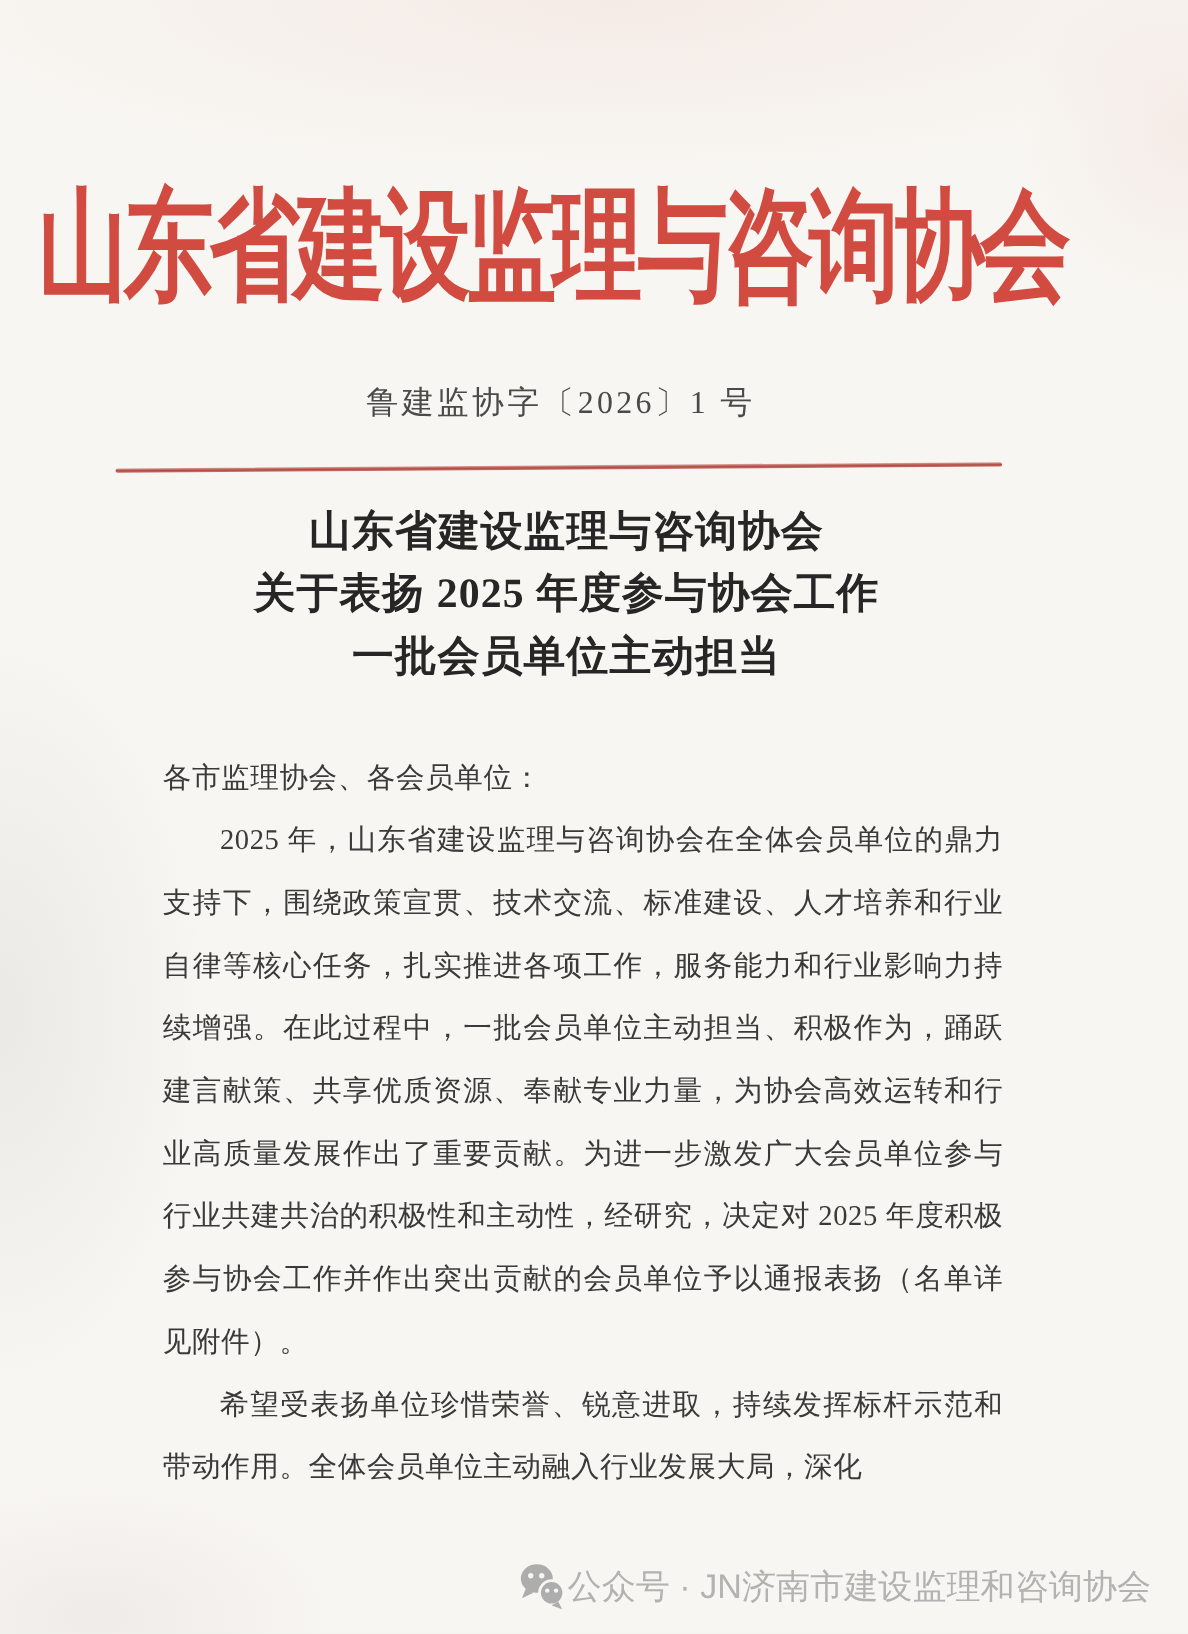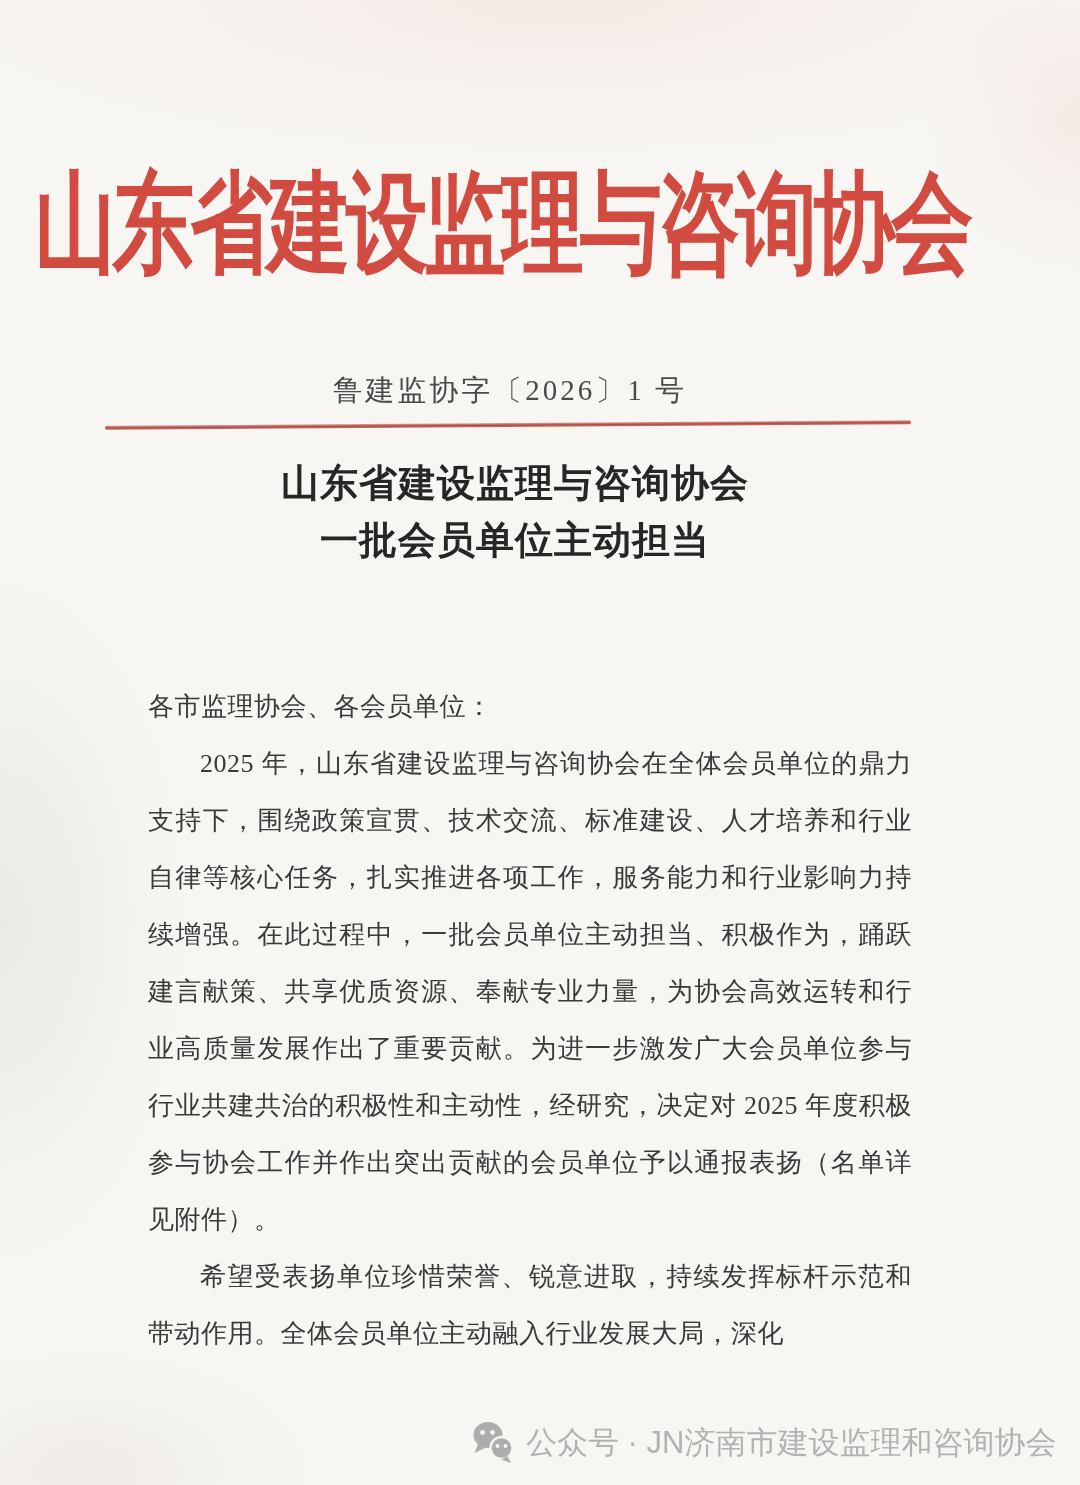--- a/index.html
+++ b/index.html
@@ -29,21 +29,20 @@
     transform:scale(0.95,1.28);
     transform-origin:50% 0;
     white-space:nowrap;
   }
   
   .doc-number{
     position:absolute; top:346px; left:0; right:60px;
     text-align:center;
     font-size:29px; color:#4a4a4a;
     letter-spacing:3px;
-    margin-top:25px;
   }
   
   .red-line{
     position:absolute; top:423px; left:105px; width:806px; height:4px;
     background:linear-gradient(to bottom,#dca49d, #b04a43 55%, #c9766f);
     transform:rotate(-0.4deg);
     border-radius:2px;
   }
   
   .doc-title{
@@ -59,40 +58,41 @@
     font-size:26px; line-height:57px;
     color:#3a3a3a;
     text-align:justify;
     letter-spacing:0.5px;
   }
   .body-text p{margin:0; text-indent:2em;}
   .body-text p.salutation{text-indent:0;}
   
   .footer{
     position:absolute; top:1420px; left:470px;
-    display:flex; align-items:center; gap:10px;
+    display:flex; align-items:center; 
     font-family:"Liberation Sans","DejaVu Sans",sans-serif;
     font-size:31px; color:#b2b2b2;
     white-space:nowrap;
   }
   .footer svg{display:block;}
 </style>
 </head>
 <body>
 
 <div class="page">
 
   <div class="letterhead">山东省建设监理与咨询协会</div>
 
   <div class="doc-number">鲁建监协字〔2026〕1 号</div>
 
   <div class="red-line"></div>
 
   <div class="doc-title">
     <div>山东省建设监理与咨询协会</div>
+    <div>关于表扬 2025 年度参与协会工作</div>
     <div>一批会员单位主动担当</div>
   </div>
 
   <div class="body-text">
     <p class="salutation">各市监理协会、各会员单位：</p>
     <p>2025 年，山东省建设监理与咨询协会在全体会员单位的鼎力支持下，围绕政策宣贯、技术交流、标准建设、人才培养和行业自律等核心任务，扎实推进各项工作，服务能力和行业影响力持续增强。在此过程中，一批会员单位主动担当、积极作为，踊跃建言献策、共享优质资源、奉献专业力量，为协会高效运转和行业高质量发展作出了重要贡献。为进一步激发广大会员单位参与行业共建共治的积极性和主动性，经研究，决定对 2025 年度积极参与协会工作并作出突出贡献的会员单位予以通报表扬（名单详见附件）。</p>
     <p>希望受表扬单位珍惜荣誉、锐意进取，持续发挥标杆示范和带动作用。全体会员单位主动融入行业发展大局，深化</p>
   </div>
 
   <div class="footer">

